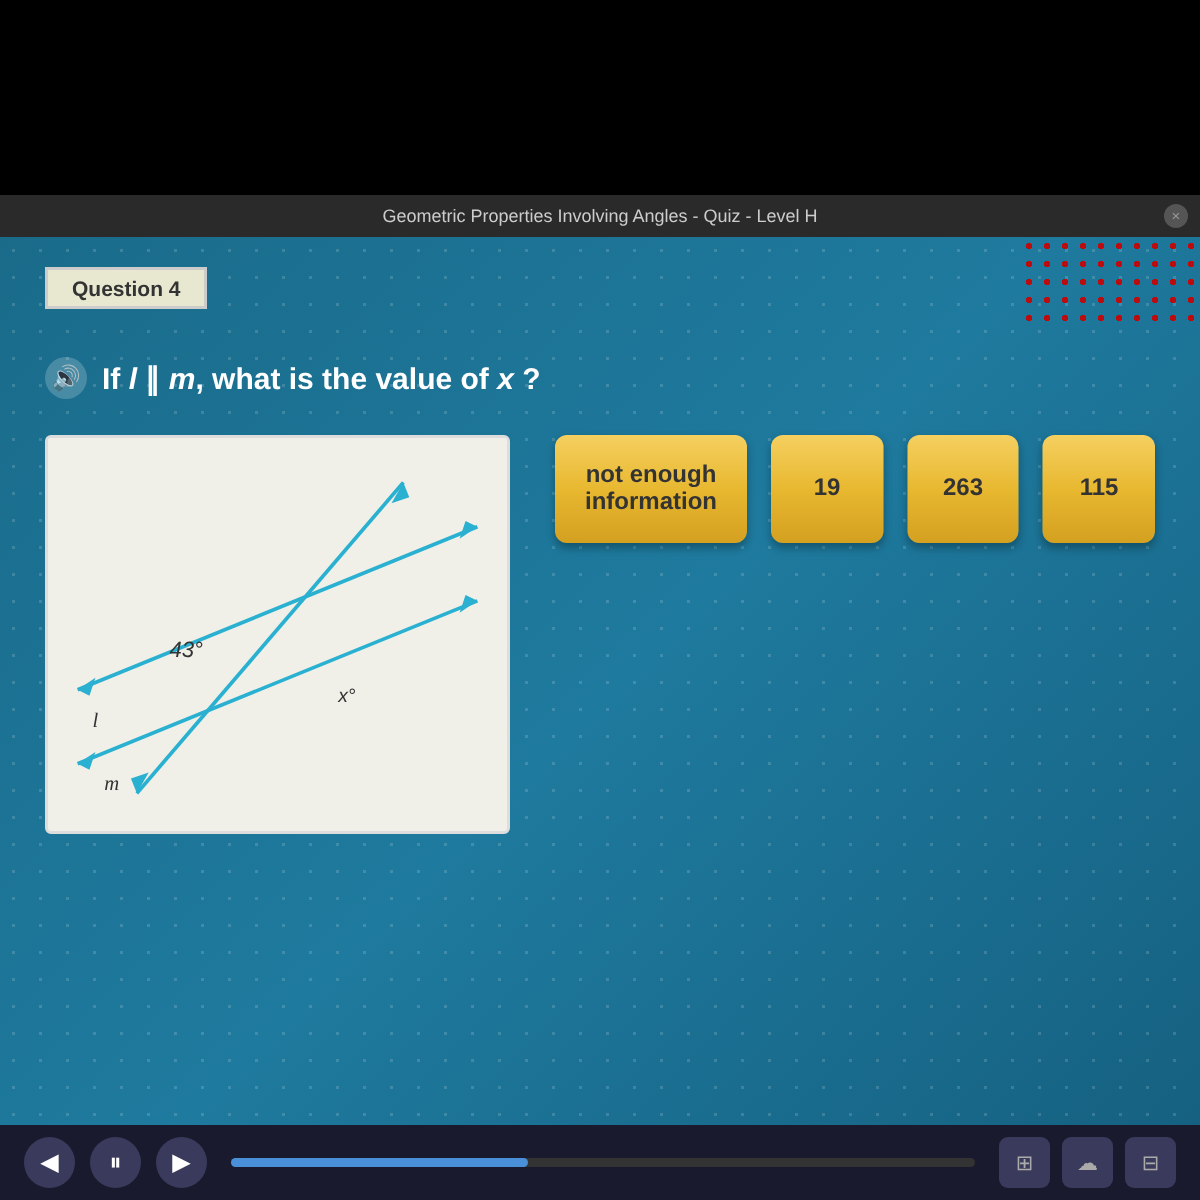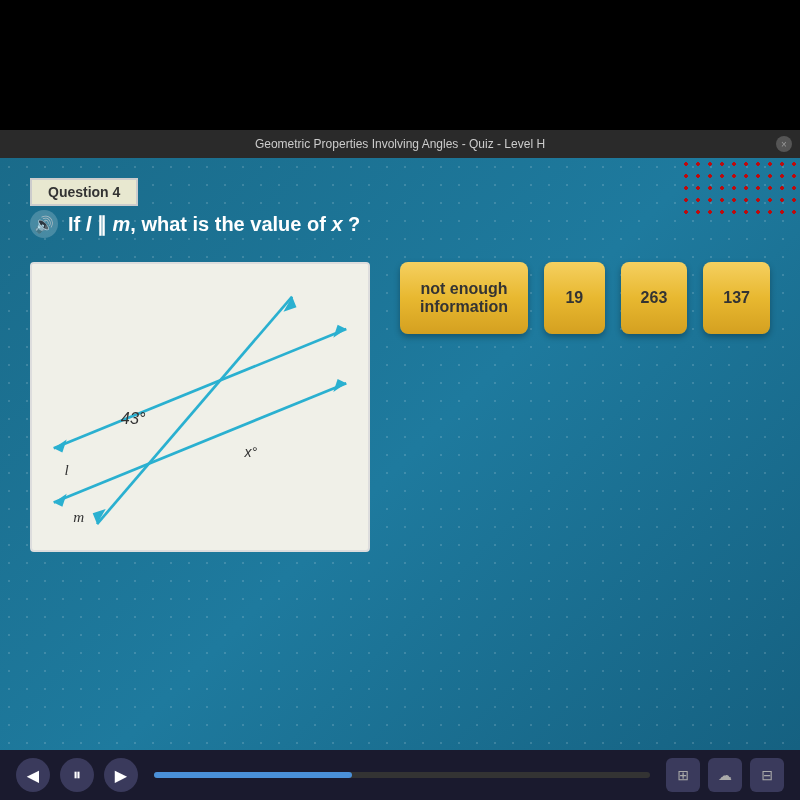--- a/index.html
+++ b/index.html
@@ -92,21 +92,21 @@
 
     .question-label {
       position: relative;
       display: inline-block;
       background: #e8e8d0;
       border: 2px solid #ccc;
       padding: 4px 16px;
       font-weight: bold;
       font-size: 14px;
       color: #333;
-      margin-bottom: 4px;
+      margin-bottom: 32px;
       z-index: 1;
     }
 
     .question-text {
       position: relative;
       font-size: 20px;
       font-weight: bold;
       color: #fff;
       margin-bottom: 24px;
       display: flex;
@@ -130,21 +130,21 @@
     .content-row {
       position: relative;
       display: flex;
       gap: 30px;
       align-items: flex-start;
       z-index: 1;
     }
 
     
     .diagram-box {
-      width: 340px;
+      width: 310px;
       min-height: 260px;
       background: #f0f0e8;
       border: 2px solid #ddd;
       border-radius: 4px;
       position: relative;
       flex-shrink: 0;
       overflow: hidden;
     }
 
     .diagram-box svg {
@@ -296,21 +296,21 @@
         <text x="196" y="178" font-size="13" font-family="Arial" font-style="italic" fill="#333">x°</text>
 
         <text x="38" y="238" font-size="14" font-family="Times New Roman" font-style="italic" fill="#333">m</text>
       </svg>
     </div>
 
     <div class="answers-col">
       <button class="answer-btn">not enough information</button>
       <button class="answer-btn">19</button>
       <button class="answer-btn">263</button>
-      <button class="answer-btn">137</button>
+      <button class="answer-btn">115</button>
     </div>
 
   </div>
 </div>
 
 <div class="bottom-bar">
   <div class="nav-controls">
     <button class="nav-btn">◀</button>
     <button class="nav-btn">⏸</button>
     <button class="nav-btn">▶</button>

